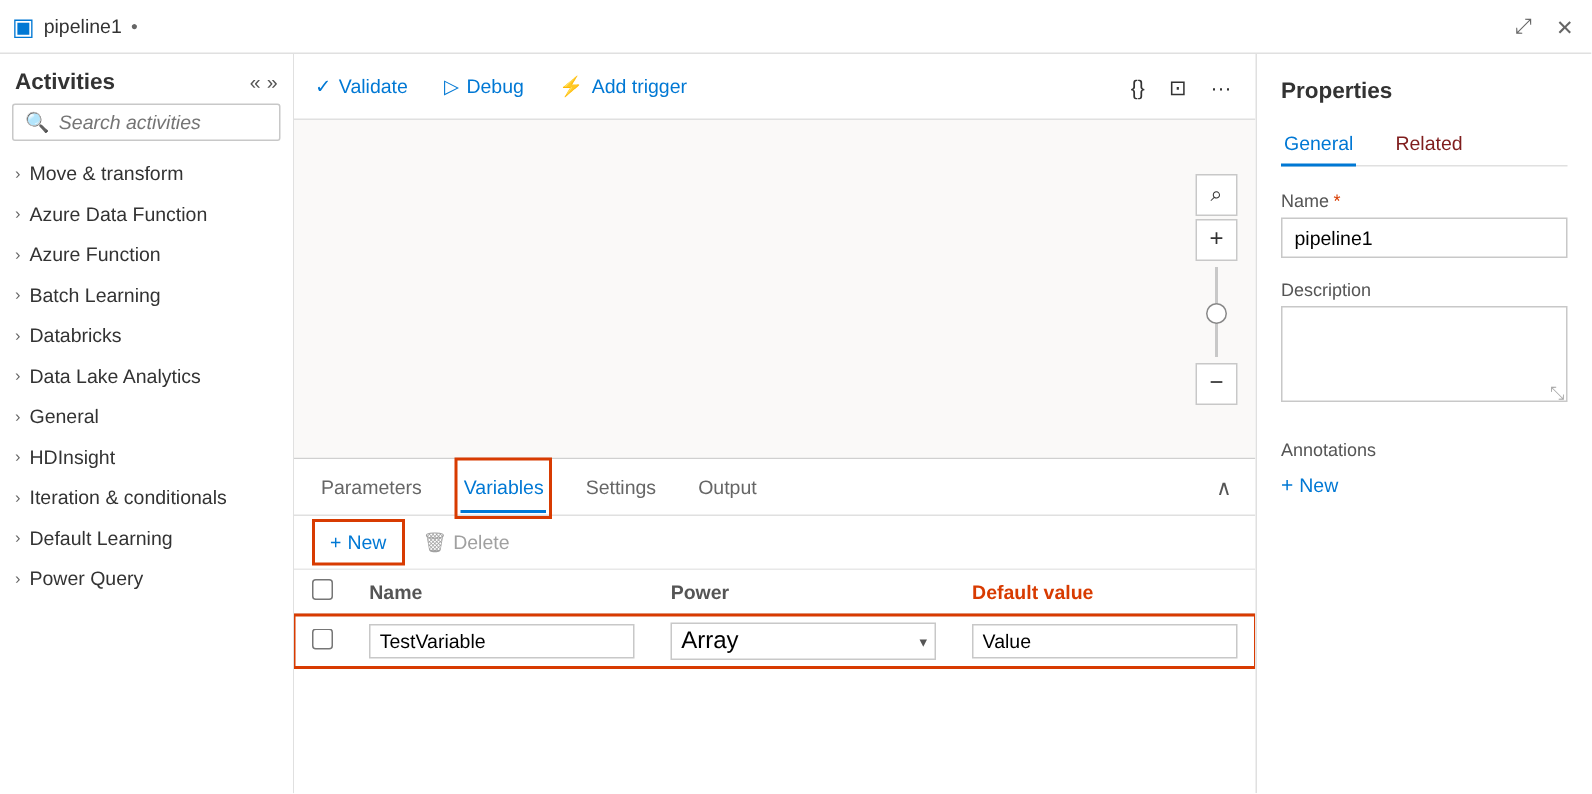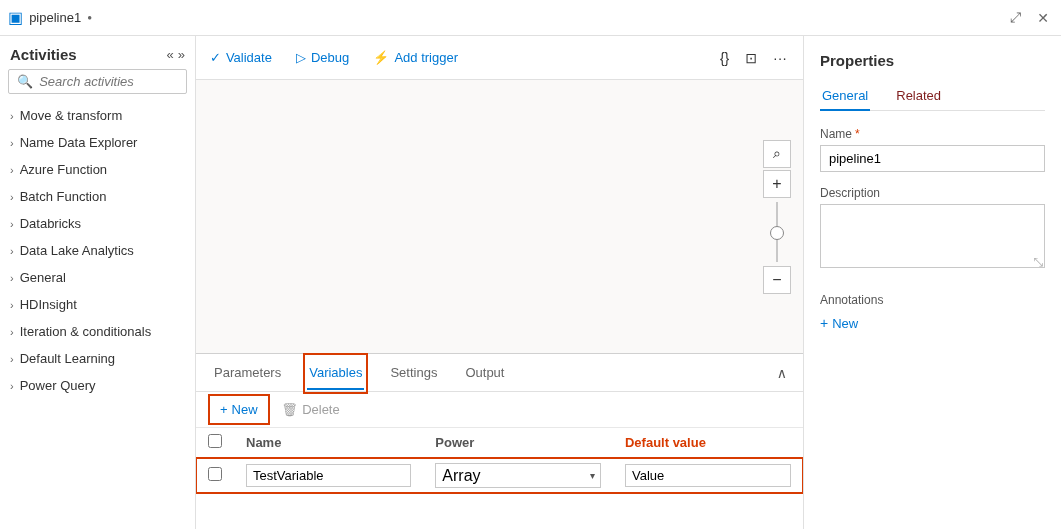--- a/index.html
+++ b/index.html
@@ -68,21 +68,21 @@
     .canvas-slider-track {
       width: 2px; height: 60px; background: #c8c8c8; margin: 2px 0; position: relative;
     }
     .canvas-slider-thumb {
       width: 14px; height: 14px; background: #fff; border: 1px solid #888;
       border-radius: 50%; position: absolute; left: -6px; top: 24px;
     }
 
     
     .bottom-panel {
-      height: 176px; border-top: 1px solid #d0d0d0; background: #fff; display: flex; flex-direction: column;
+      height: 224px; border-top: 1px solid #d0d0d0; background: #fff; display: flex; flex-direction: column;
     }
     .bottom-tabs {
       display: flex; align-items: center; padding: 0 16px;
       border-bottom: 1px solid #e0e0e0; height: 38px; gap: 24px;
     }
     .bottom-tab {
       padding: 8px 2px; cursor: pointer; font-size: 13px; color: #666;
       border-bottom: 2px solid transparent; position: relative; top: 1px;
     }
     .bottom-tab.active { color: #0078d4; border-bottom: 2px solid #0078d4; }
@@ -117,21 +117,21 @@
     input[type="text"].cell-input {
       border: 1px solid #c8c8c8; padding: 3px 6px; font-size: 13px;
       width: 100%; outline: none; background: #fff;
     }
     .select-wrap { position: relative; display: flex; align-items: center; }
     .select-wrap select { width: 100%; appearance: none; border: 1px solid #c8c8c8; padding: 3px 6px; font-size: 16px; background: #fff; cursor: pointer; }
     .select-arrow { position: absolute; right: 6px; pointer-events: none; font-size: 10px; color: #555; }
 
     
     .properties-panel {
-      width: 258px; border-left: 1px solid #e0e0e0; background: #fff;
+      width: 224px; border-left: 1px solid #e0e0e0; background: #fff;
       display: flex; flex-direction: column; padding: 16px; overflow-y: auto; flex-shrink: 0;
     }
     .props-title { font-size: 15px; font-weight: 600; margin-bottom: 12px; }
     .props-tabs { display: flex; gap: 24px; margin-bottom: 16px; border-bottom: 1px solid #e0e0e0; }
     .props-tab { padding: 6px 2px; cursor: pointer; font-size: 13px; color: #7f1d1d; border-bottom: 2px solid transparent; position: relative; top: 1px; }
     .props-tab.active { color: #0078d4; border-bottom: 2px solid #0078d4; }
     .props-field { margin-bottom: 14px; }
     .props-label { font-size: 12px; color: #555; margin-bottom: 4px; display: flex; align-items: center; gap: 3px; }
     .props-label .required { color: #d83b01; }
     .props-input {
@@ -185,29 +185,29 @@
       <span style="color:#888;font-size:13px;">🔍</span>
       <input type="text" style="border: none; outline: none; font-size: 13px; flex: 1 1 0%; background: transparent;" placeholder="Search activities">
     </div>
 
     <div class="sidebar-item">
       <span class="chevron">›</span>
       <span>Move &amp; transform</span>
     </div>
     <div class="sidebar-item">
       <span class="chevron">›</span>
-      <span>Name Data Explorer</span>
+      <span>Azure Data Function</span>
     </div>
     <div class="sidebar-item">
       <span class="chevron">›</span>
       <span>Azure Function</span>
     </div>
     <div class="sidebar-item">
       <span class="chevron">›</span>
-      <span>Batch Function</span>
+      <span>Batch Learning</span>
     </div>
     <div class="sidebar-item">
       <span class="chevron">›</span>
       <span>Databricks</span>
     </div>
     <div class="sidebar-item">
       <span class="chevron">›</span>
       <span>Data Lake Analytics</span>
     </div>
     <div class="sidebar-item">

